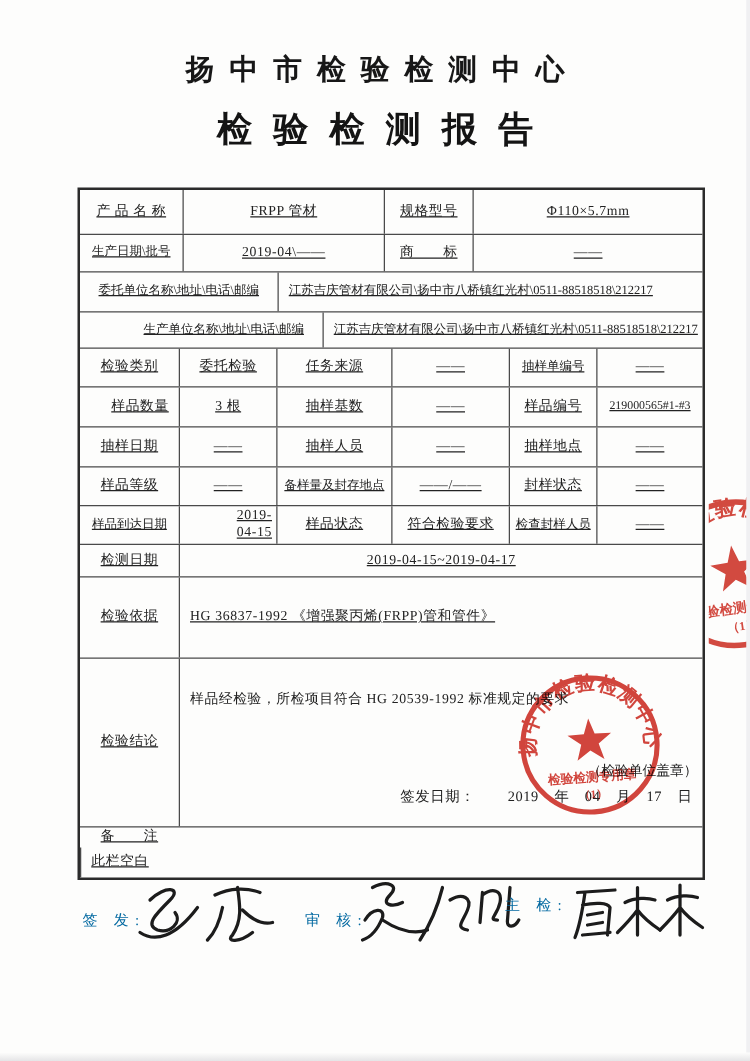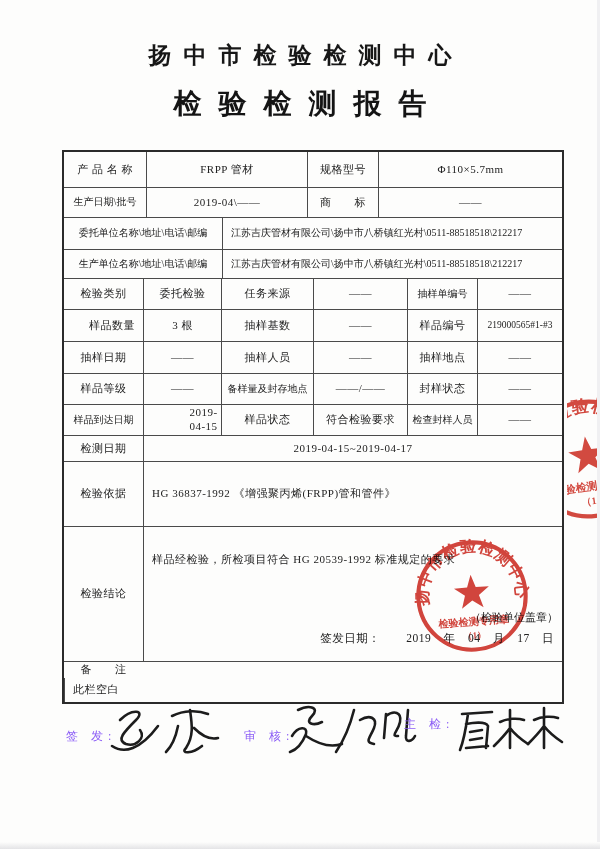--- a/index.html
+++ b/index.html
@@ -25,33 +25,33 @@
   .tbl{
     position:absolute;left:62px;top:150px;width:502px;
     border:2px solid #2b2b2b;box-sizing:border-box;background:transparent;
     font-size:11px;color:#222;
   }
   .row{display:flex;border-top:1px solid #4a4a4a;}
   .row:first-child{border-top:none;}
   .c{
     border-left:1px solid #4a4a4a;box-sizing:border-box;
     display:flex;align-items:center;justify-content:center;
-    text-align:center;padding:1px 3px;letter-spacing:.5px;line-height:1.25;
+    text-align:center;padding:1px 3px;letter-spacing:.5px;line-height:1.25;text-decoration:underline;
   }
   .c:first-child{border-left:none;}
   .c.left{justify-content:flex-start;text-align:left;padding-left:8px;}
   .c.sm{font-size:10px;letter-spacing:0;}
   .c.xs{font-size:9.5px;letter-spacing:0;}
   .concl{position:relative;display:block;padding:0;}
   .concl-text{position:absolute;left:8px;top:26px;right:4px;text-align:left;letter-spacing:.5px;}
   .seal-note{position:absolute;right:4px;top:84px;font-size:11px;letter-spacing:0;}
   .issue-line{position:absolute;right:8px;bottom:16px;font-size:11.5px;}
   .issue-line .date{margin-left:26px;word-spacing:9px;}
   
-  .sig-label{position:absolute;font-size:12px;letter-spacing:5px;color:#8b5cf6;}
+  .sig-label{position:absolute;font-size:12px;letter-spacing:5px;color:#0369a1;}
   .sig-svg{position:absolute;}
   .sig-svg path{fill:none;stroke:#1c1c1c;stroke-width:2.6;stroke-linecap:round;stroke-linejoin:round;}
   
   .stamp{mix-blend-mode:multiply;opacity:.92;}
   .stamp-main{position:absolute;left:414px;top:538px;width:116px;height:116px;color:#cf352c;transform:rotate(-4deg);}
   .stamp-right-clip{position:absolute;left:567px;top:394px;width:33px;height:132px;overflow:hidden;}
   .stamp-right{position:absolute;left:-41px;top:3px;width:124px;height:124px;color:#d13a30;transform:rotate(-8deg);}
   .stamp svg{width:100%;height:100%;}
   .stamp text{fill:currentColor;font-family:"Liberation Serif","DejaVu Serif",serif;font-weight:bold;}
   
@@ -80,21 +80,21 @@
       <div class="c" style="width:161px;">2019-04\——</div>
       <div class="c" style="width:71px;">商　　标</div>
       <div class="c" style="flex:1;">——</div>
     </div>
 
     <div class="row" style="height:31px;">
       <div class="c sm" style="width:158px;">委托单位名称\地址\电话\邮编</div>
       <div class="c sm left" style="flex:1;">江苏吉庆管材有限公司\扬中市八桥镇红光村\0511-88518518\212217</div>
     </div>
 
-    <div class="row" style="height:28px;">
+    <div class="row" style="height:28px;padding-left:36px;">
       <div class="c sm" style="width:158px;">生产单位名称\地址\电话\邮编</div>
       <div class="c sm left" style="flex:1;">江苏吉庆管材有限公司\扬中市八桥镇红光村\0511-88518518\212217</div>
     </div>
 
     <div class="row" style="height:30px;">
       <div class="c" style="width:79px;">检验类别</div>
       <div class="c" style="width:78px;">委托检验</div>
       <div class="c" style="width:92px;">任务来源</div>
       <div class="c" style="width:94px;">——</div>
       <div class="c sm" style="width:70px;">抽样单编号</div>

